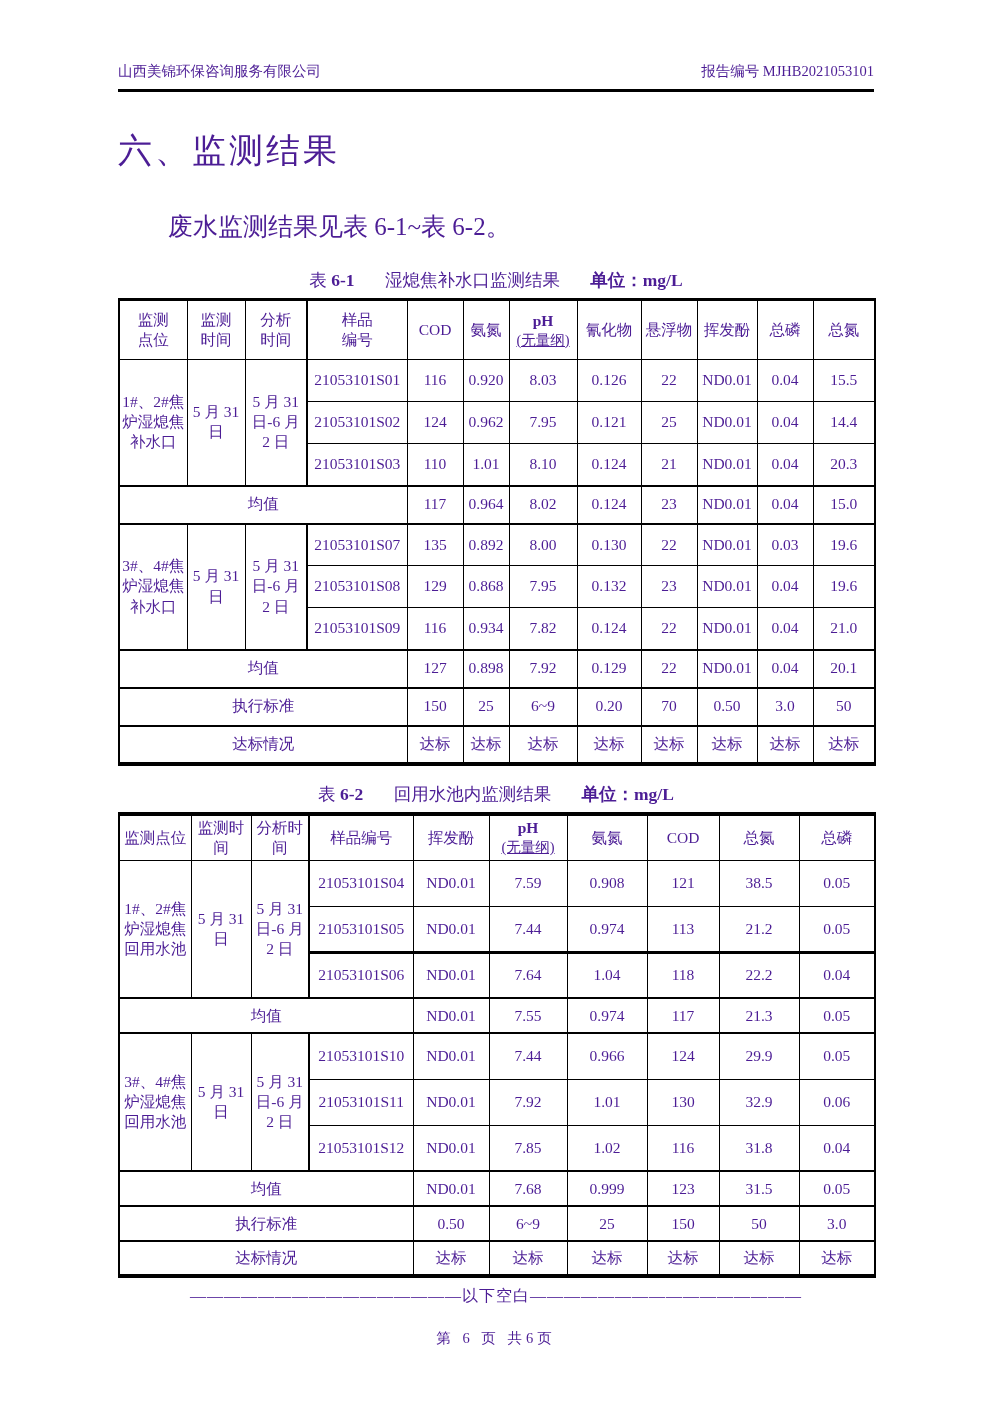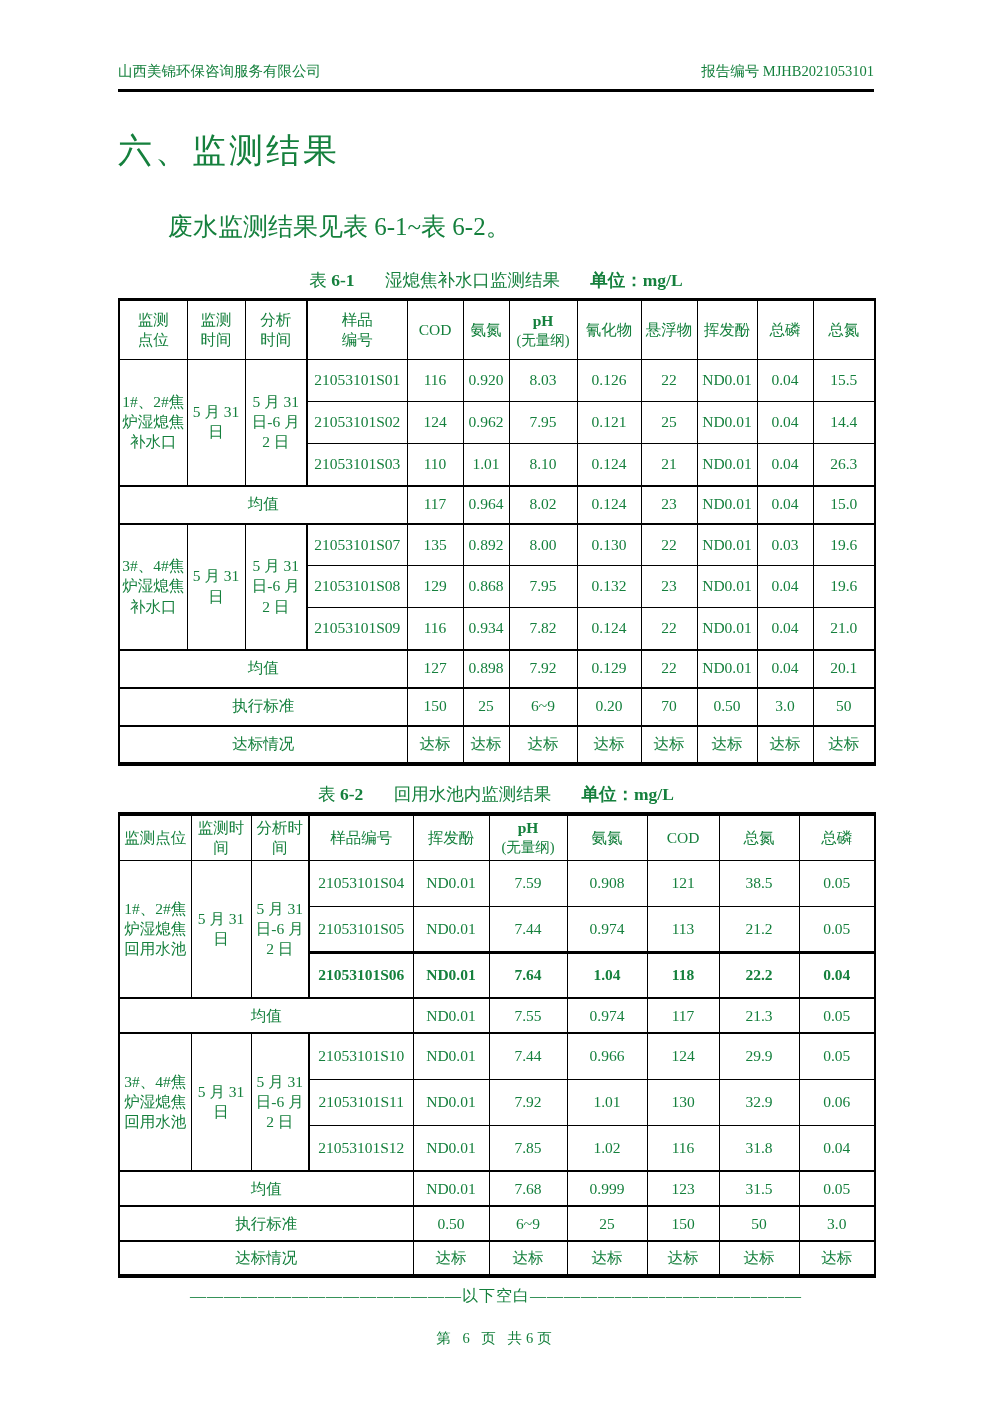--- a/index.html
+++ b/index.html
@@ -1,18 +1,18 @@
 <!DOCTYPE html>
 <html><head>
 <meta charset="utf-8">
 <style>
   html,body{margin:0;padding:0;background:#888;}
   .page{
     width:992px;height:1403px;background:#ffffff;margin:0 auto;
-    font-family:"Liberation Serif","DejaVu Serif",serif;color:#15803d;
+    font-family:"Liberation Serif","DejaVu Serif",serif;color:#4c1d95;
     box-sizing:border-box;padding:62px 118px 0 118px;overflow:hidden;
   }
   
   .doc-header{display:flex;justify-content:space-between;align-items:flex-end;font-size:14.5px;}
   .rule{height:3px;background:#000;margin-top:8px;}
   
   .section-title{font-size:34px;font-weight:normal;letter-spacing:3px;margin:36px 0 0 0;}
   .intro{font-size:25px;margin-top:36px;padding-left:50px;}
   
   .cap{text-align:center;font-size:17.5px;margin:20px 0 6px 0;}
@@ -22,24 +22,24 @@
   
   table.t{border-collapse:collapse;table-layout:fixed;width:756px;margin:0 auto;font-size:15.5px;}
   table.t td,table.t th{
     border:1px solid #000;padding:2px 1px;text-align:center;vertical-align:middle;
     font-weight:normal;white-space:pre-line;line-height:1.3;overflow:hidden;
   }
   #table1{border:2px solid #000;border-top-width:3px;border-bottom-width:4px;}
   #table2{border:2px solid #000;border-top-width:4px;border-bottom-width:4px;}
   table.t td.bL,table.t th.bL{border-left-width:2.5px;}
   table.t tr.sep td,table.t tr.sep th{border-top-width:2px;}
-  table.t tr.thick td{border-top-width:3px;font-weight:bold;}
+  table.t tr.thick td{border-top-width:3px;}
   tr.h1r{height:60px;}  tr.d1{height:42px;}  tr.s1{height:38px;}
   tr.h2r{height:37px;border-radius:8px;}  tr.d2{height:46px;}  tr.s2{height:35px;}
-  .ph-note{display:block;font-size:14.5px;}
+  .ph-note{display:block;font-size:14.5px;text-decoration:underline;}
   
   .footer-divider{text-align:center;font-size:16px;margin-top:8px;letter-spacing:1px;white-space:nowrap;}
   .page-number{text-align:center;font-size:14.5px;margin-top:22px;letter-spacing:4px;}
 </style>
 </head>
 <body>
 
 <div class="page">
 
   <div class="doc-header">
@@ -120,21 +120,21 @@
       </tr>
       <tr class="d1">
         <td class="bL">21053101S03</td>
         <td>110</td>
         <td>1.01</td>
         <td>8.10</td>
         <td>0.124</td>
         <td>21</td>
         <td>ND0.01</td>
         <td>0.04</td>
-        <td>26.3</td>
+        <td>20.3</td>
       </tr>
 
       <tr class="s1 sep">
         <td colspan="4">均值</td>
         <td>117</td>
         <td>0.964</td>
         <td>8.02</td>
         <td>0.124</td>
         <td>23</td>
         <td>ND0.01</td>

